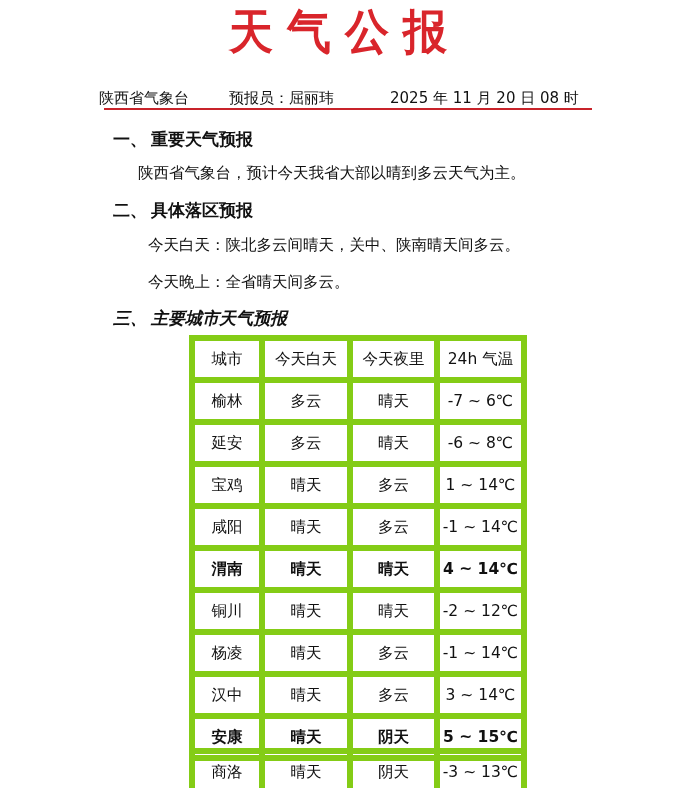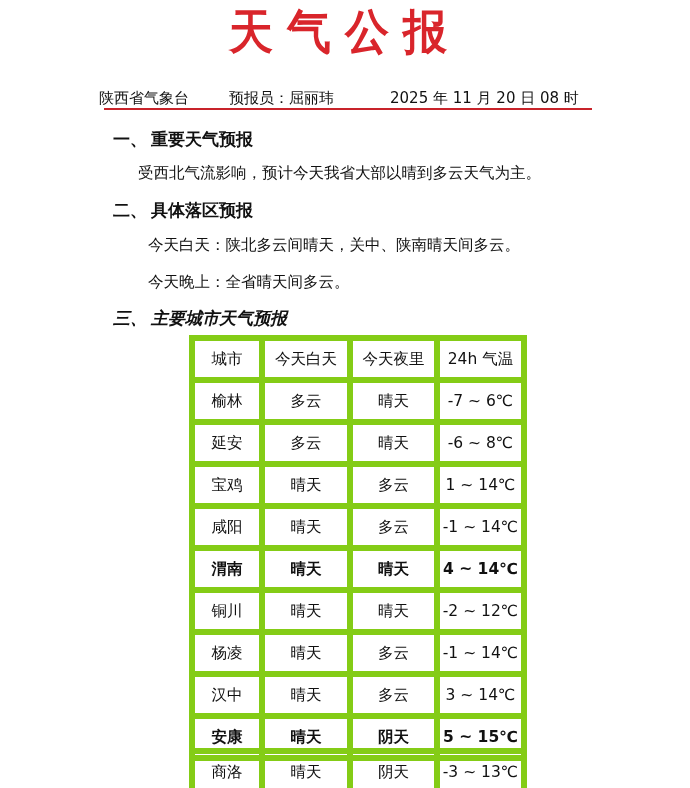--- a/index.html
+++ b/index.html
@@ -57,21 +57,21 @@
 <div class="meta">
   <span class="org">陕西省气象台</span>
   <span class="fc">预报员：屈丽玮</span>
   <span class="date">2025 年 11 月 20 日 08 时</span>
 </div>
 <div class="meta-rule"></div>
 
 <div class="h" style="top:128px;">
   <span class="num">一、</span><span>重要天气预报</span>
 </div>
-<div class="p" style="left:138px; top:163px;">受西北气流影响，预计今天我省大部以晴到多云天气为主。</div>
+<div class="p" style="left:138px; top:163px;">陕西省气象台，预计今天我省大部以晴到多云天气为主。</div>
 
 <div class="h" style="top:199px;">
   <span class="num">二、</span><span>具体落区预报</span>
 </div>
 <div class="p" style="left:148px; top:235px;">今天白天：陕北多云间晴天，关中、陕南晴天间多云。</div>
 <div class="p" style="left:148px; top:272px;">今天晚上：全省晴天间多云。</div>
 
 <div class="h" style="top:307px;font-style:italic;">
   <span class="num">三、</span><span>主要城市天气预报</span>
 </div>

